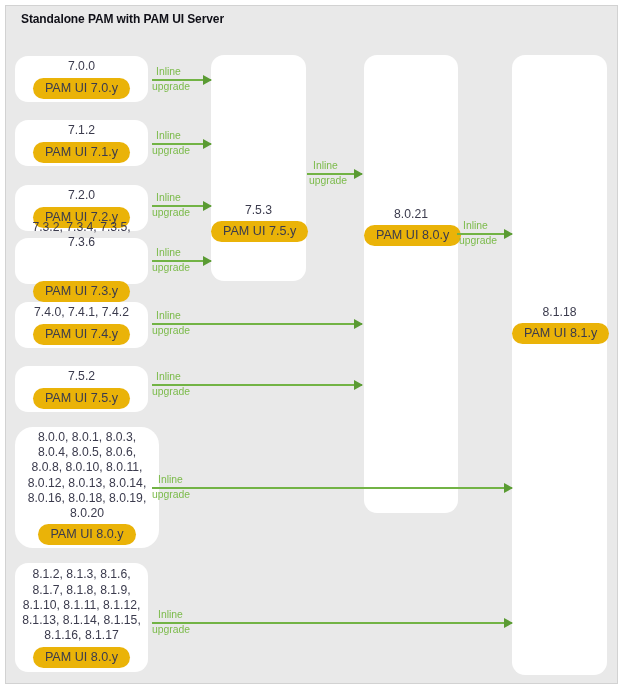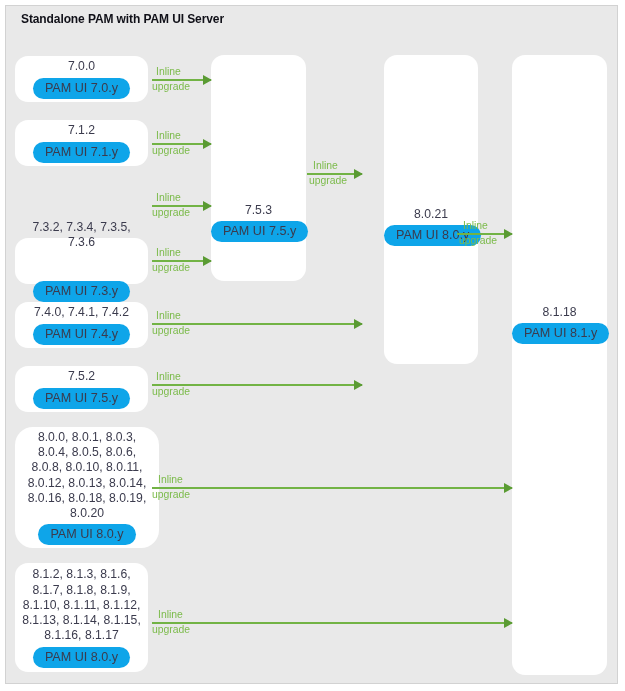--- a/index.html
+++ b/index.html
@@ -71,21 +71,21 @@
     color: #3b3b4d;
     line-height: 15.2px;
     text-align: center;
     white-space: pre-line;
     padding: 0 5px;
   }
   .pill {
     display: inline-block;
     margin-top: 3px;
     padding: 3px 12px 4px 12px;
-    background: #0ea5e9;
+    background: #eab308;
     border-radius: 11px;
     font-size: 12.6px;
     color: #3b3b4d;
     white-space: nowrap;
   }
   
   .arrow {
     position: absolute;
     height: 2px;
     background: #72b345;
@@ -118,21 +118,21 @@
 
   <div class="diagram-title">Standalone PAM with PAM UI Server</div>
 
   <div class="column" style="left:211px; top:55px; width:95px; height:226px;">
     <div class="col-inner" style="top:148px;">
       <div class="col-versions">7.5.3</div>
       <span class="pill">PAM UI 7.5.y</span>
     </div>
   </div>
 
-  <div class="column" style="left:384px; top:55px; width:94px; height:309px;">
+  <div class="column" style="left:364px; top:55px; width:94px; height:458px;">
     <div class="col-inner" style="top:152px;">
       <div class="col-versions">8.0.21</div>
       <span class="pill">PAM UI 8.0.y</span>
     </div>
   </div>
 
   <div class="column" style="left:512px; top:55px; width:95px; height:620px;padding-left:12px;">
     <div class="col-inner" style="top:250px;">
       <div class="col-versions">8.1.18</div>
       <span class="pill">PAM UI 8.1.y</span>
@@ -142,20 +142,24 @@
   <div class="node" style="left:15px; top:56px; width:133px; height:46px;">
     <div class="node-versions">7.0.0</div>
     <span class="pill">PAM UI 7.0.y</span>
   </div>
 
   <div class="node" style="left:15px; top:120px; width:133px; height:46px;">
     <div class="node-versions">7.1.2</div>
     <span class="pill">PAM UI 7.1.y</span>
   </div>
 
+  <div class="node" style="left:15px; top:185px; width:133px; height:46px;">
+    <div class="node-versions">7.2.0</div>
+    <span class="pill">PAM UI 7.2.y</span>
+  </div>
 
   <div class="node" style="left:15px; top:238px; width:133px; height:46px;gap:28px;">
     <div class="node-versions">7.3.2, 7.3.4, 7.3.5, 7.3.6</div>
     <span class="pill">PAM UI 7.3.y</span>
   </div>
 
   <div class="node" style="left:15px; top:302px; width:133px; height:46px;">
     <div class="node-versions">7.4.0, 7.4.1, 7.4.2</div>
     <span class="pill">PAM UI 7.4.y</span>
   </div>

